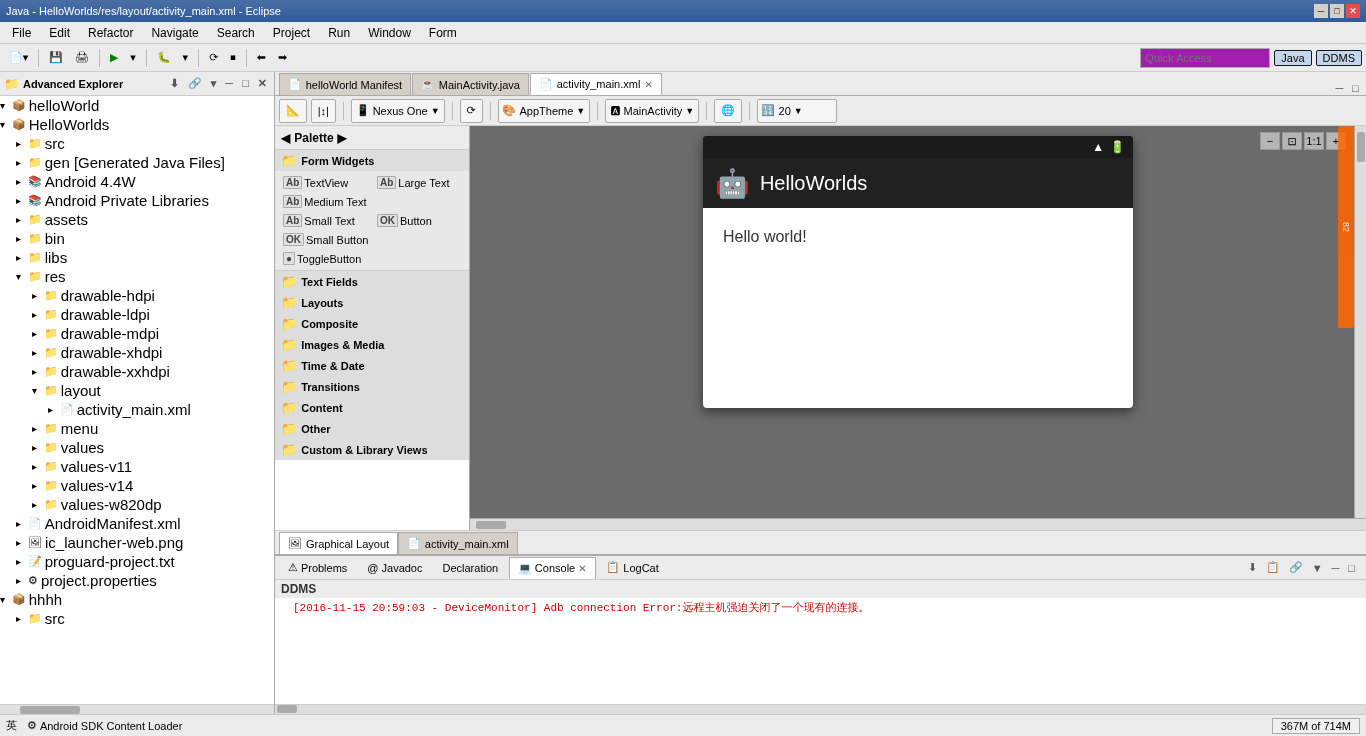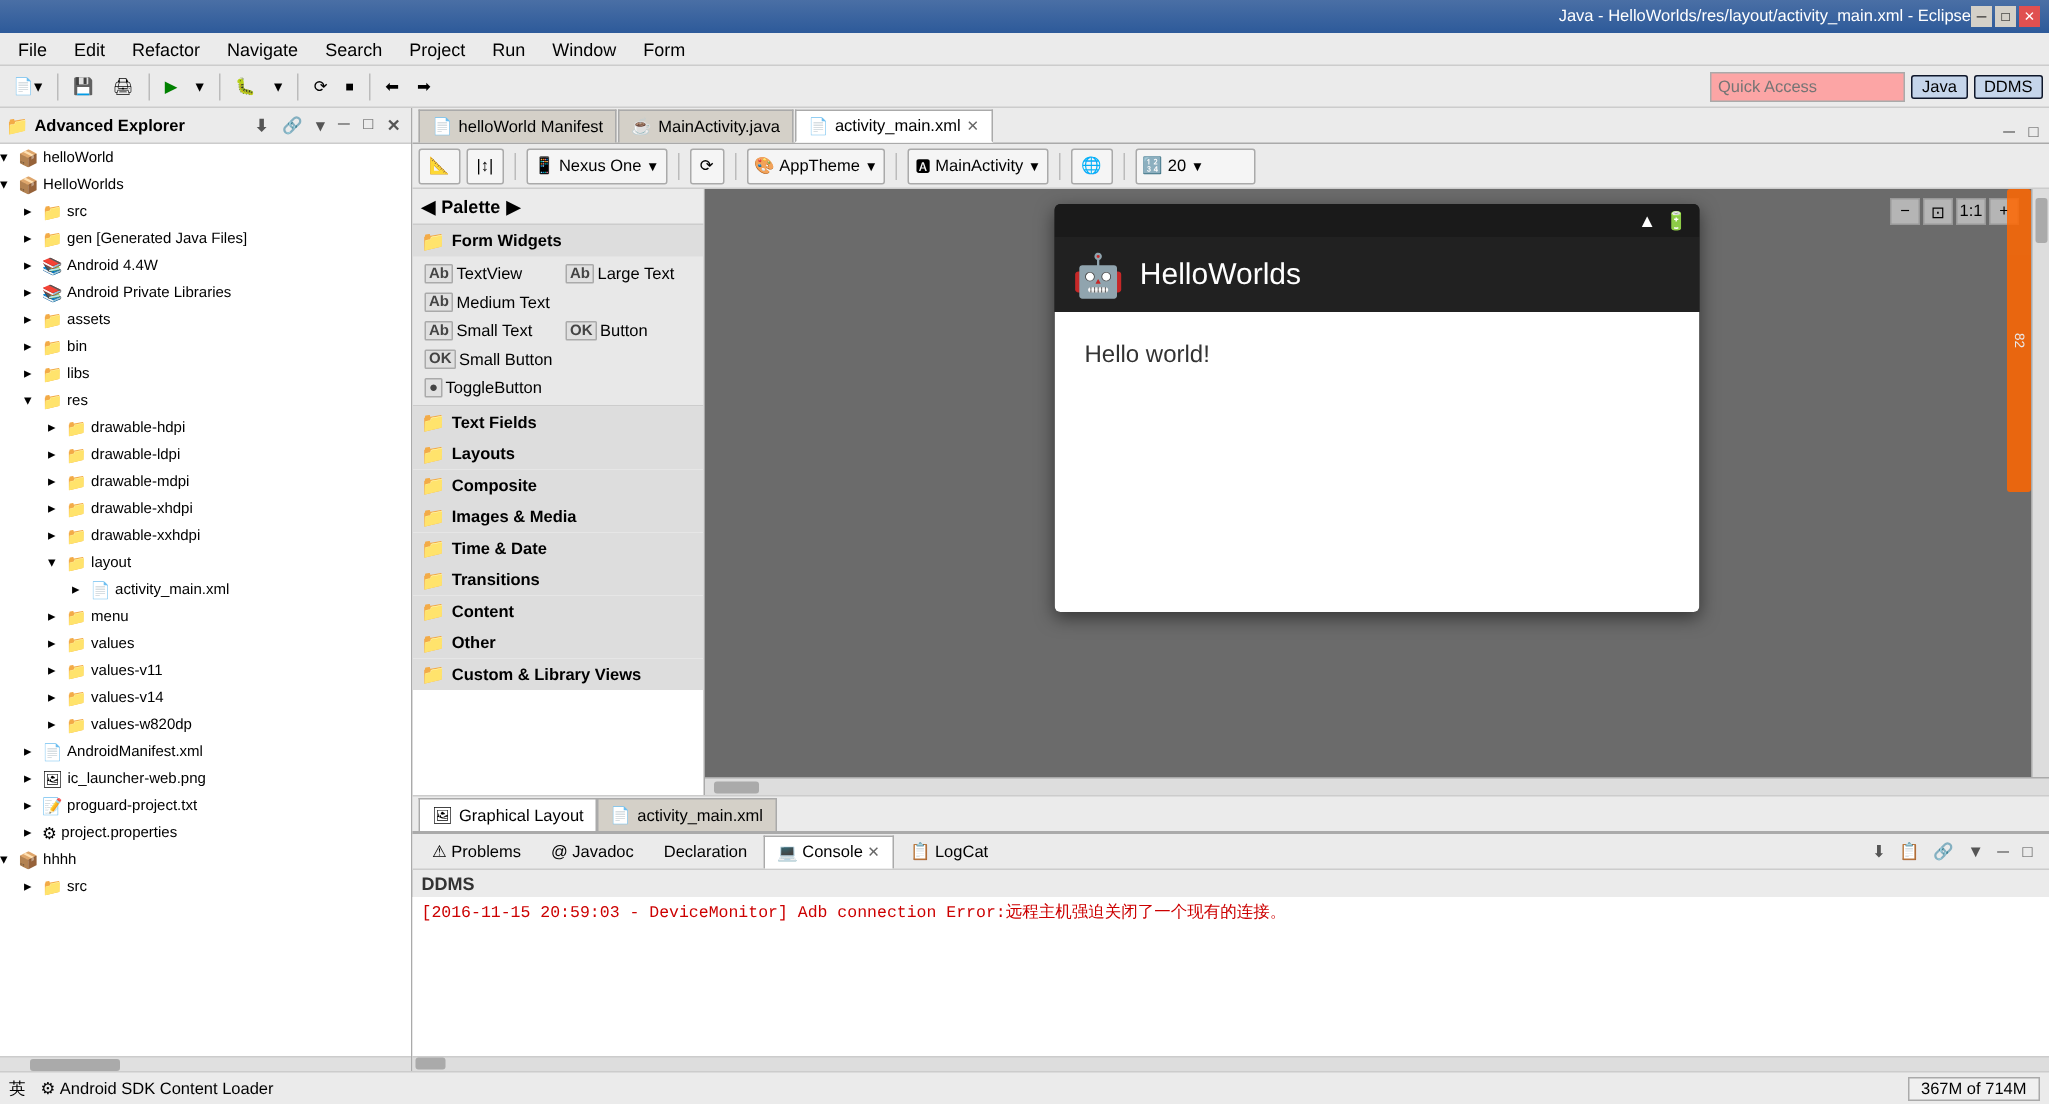--- a/index.html
+++ b/index.html
@@ -6,21 +6,21 @@
     body { font-family: 'Segoe UI', Arial, sans-serif; font-size: 12px; background: #EBEBEB; overflow: hidden; width: 1366px; height: 736px; }
 
     
     .title-bar {
       background: linear-gradient(to bottom, #4a6fa5, #2d5a9a);
       color: white;
       height: 22px;
       display: flex;
       align-items: center;
       padding: 0 6px;
-      justify-content: flex-end;
+      justify-content: space-between;
     }
     .title-bar-text { font-size: 11px; }
     .title-controls { display: flex; gap: 2px; }
     .title-btn { width: 14px; height: 14px; border: none; cursor: pointer; font-size: 9px; display: flex; align-items: center; justify-content: center; }
     .title-btn.min { background: #d4d0c8; }
     .title-btn.max { background: #d4d0c8; }
     .title-btn.close { background: #e05050; color: white; }
 
     
     .menu-bar {
@@ -65,21 +65,21 @@
       display: flex;
       align-items: center;
       gap: 4px;
     }
     .quick-access-input {
       width: 130px;
       height: 20px;
       border: 1px solid #aaa;
       padding: 1px 4px;
       font-size: 11px;
-      background: #fca5a5;
+      background: #a21caf;
     }
     .toolbar-badge {
       background: #c5d5ea;
       border: 1px solid #0f172a;
       padding: 1px 6px;
       border-radius: 2px;
       font-size: 11px;
       cursor: pointer;
     }
 
@@ -124,21 +124,21 @@
       align-items: center;
       padding: 1px 0;
       cursor: pointer;
       white-space: nowrap;
       font-size: 12px;
       min-height: 18px;
     }
     .tree-indent { display: inline-block; width: 16px; flex-shrink: 0; }
     .tree-toggle { width: 12px; cursor: pointer; font-size: 10px; flex-shrink: 0; }
     .tree-icon { margin-right: 3px; font-size: 11px; }
-    .tree-label { font-size: 10px; }
+    .tree-label { font-size: 15px; }
 
     
     .right-area {
       flex: 1;
       display: flex;
       flex-direction: column;
       min-width: 0;
     }
 
     
@@ -397,21 +397,21 @@
       padding: 2px 6px;
       font-family: 'Courier New', monospace;
       font-size: 11px;
     }
     .console-label {
       font-weight: bold;
       font-size: 12px;
       color: #333;
       padding: 2px 6px;
     }
-    .console-error { color: #cc0000; }
+    .console-error { color: #cc0000; margin-left: 12px; }
 
     
     .status-bar {
       height: 22px;
       background: #EBEBEB;
       border-top: 1px solid #ccc;
       display: flex;
       align-items: center;
       padding: 0 6px;
       gap: 10px;

